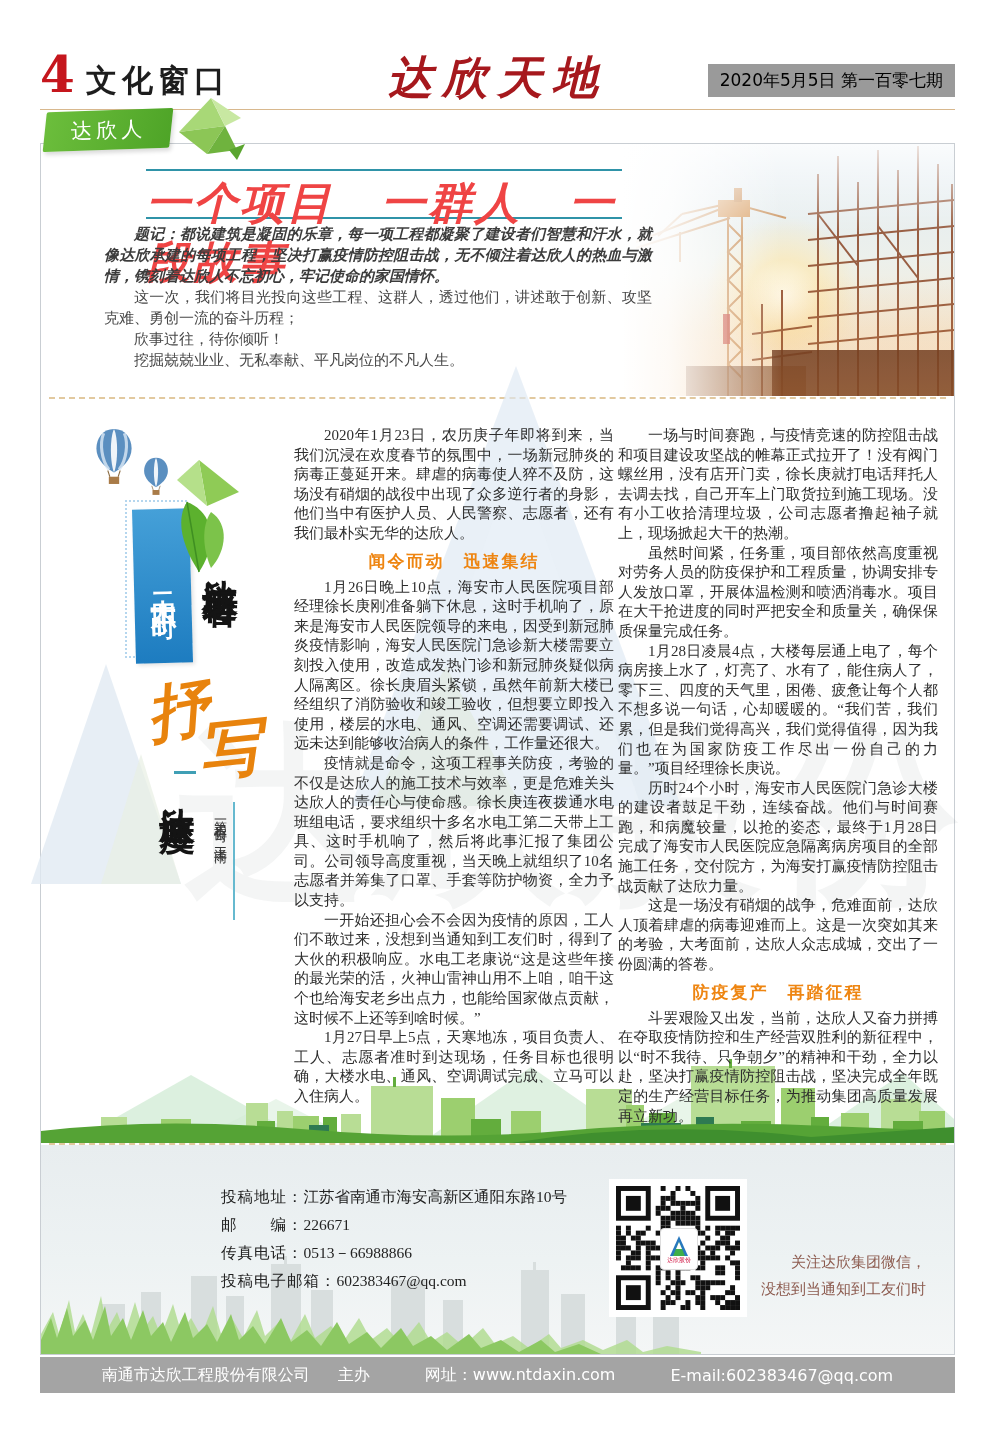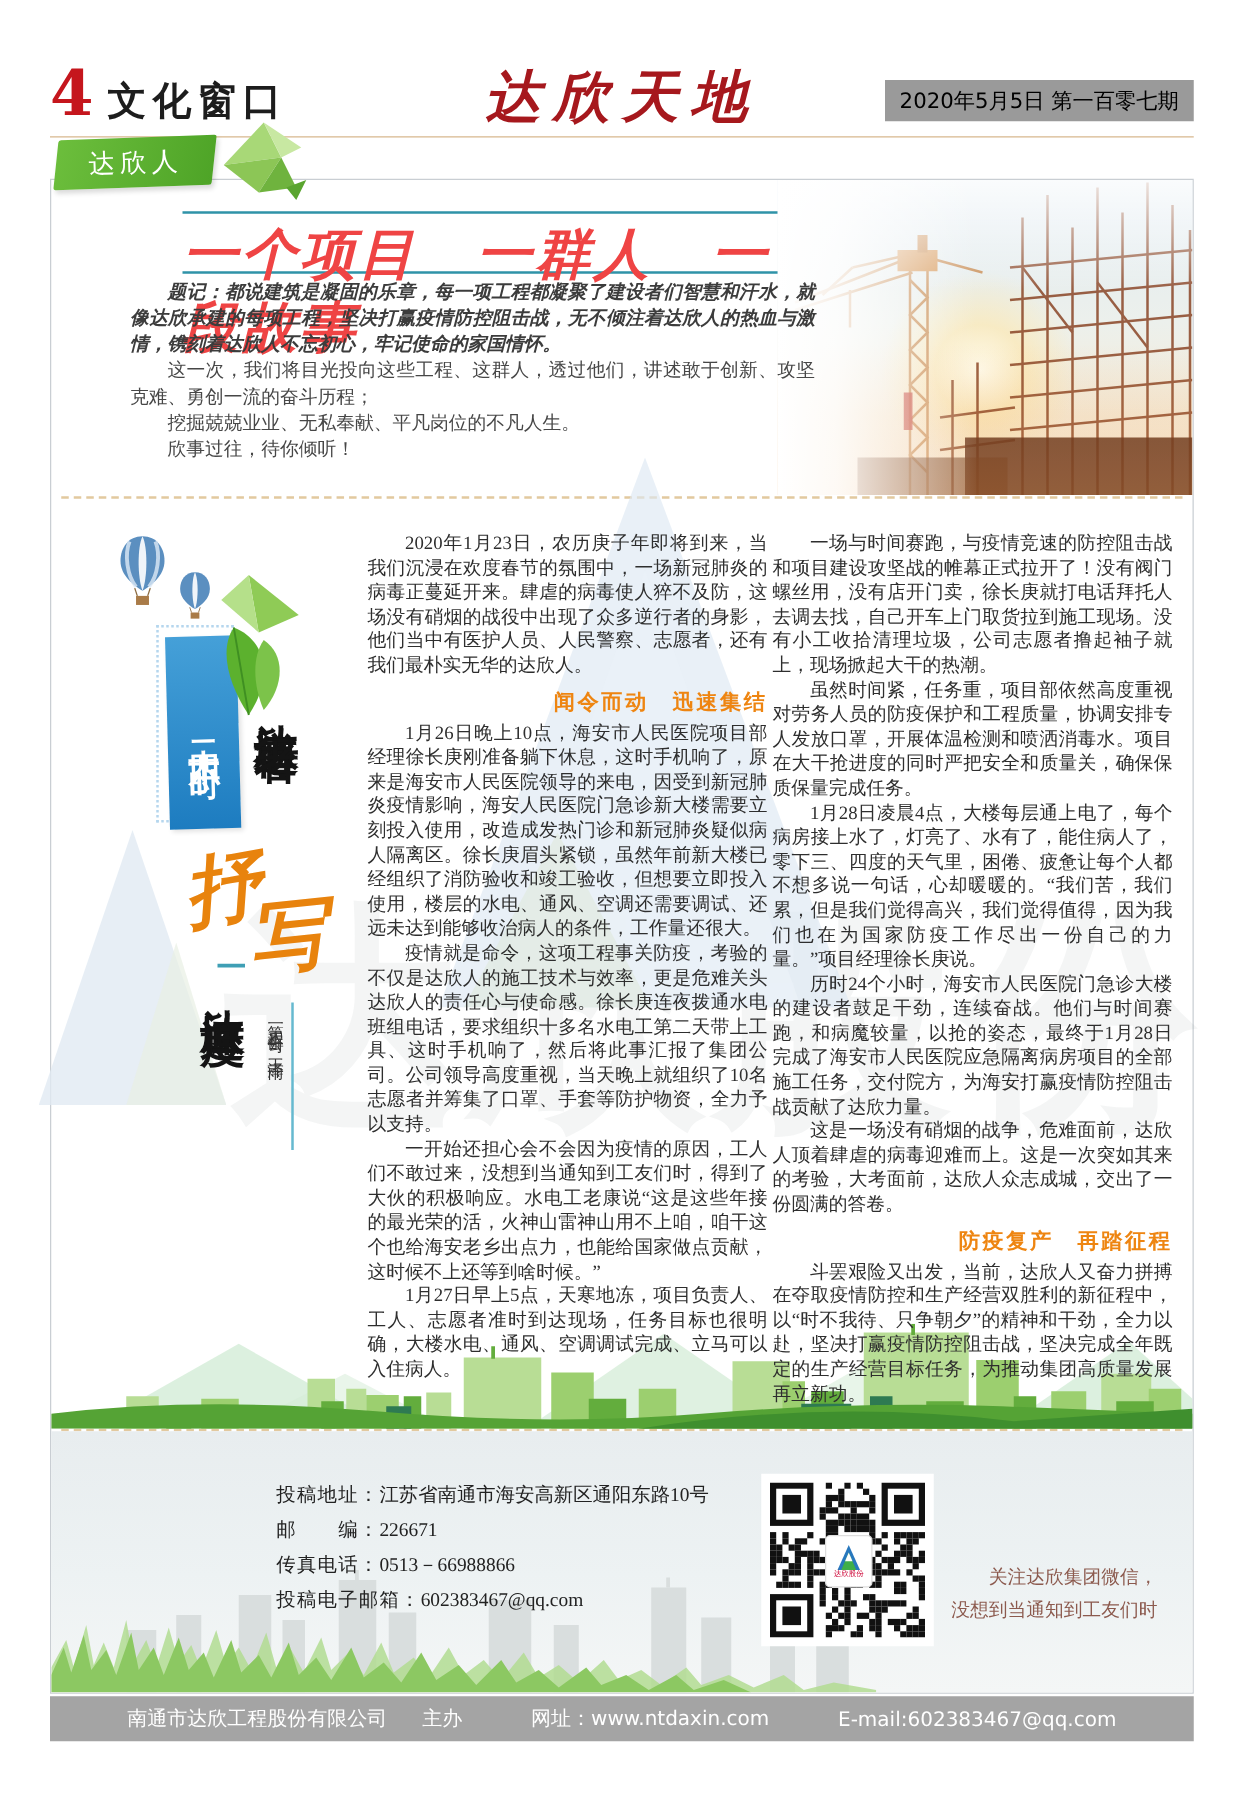--- a/index.html
+++ b/index.html
@@ -79,21 +79,21 @@
 
   
   .wm{position:absolute;left:138px;top:545px;font-family:"DejaVu Serif",serif;font-weight:bold;
       font-size:190px;letter-spacing:6px;color:rgba(55,65,75,.055);white-space:nowrap;z-index:0;}
   .tri-wm{position:absolute;z-index:0;}
 
   
   .col{position:absolute;top:282px;width:320px;z-index:2;}
   .col1{left:253px;} .col2{left:577px;}
   .col p{margin:0;font-size:15px;line-height:19.6px;text-align:justify;text-indent:2em;color:#2e2e2e;}
-  .col h4{margin:6px 0 5px;text-align:right;color:#ee8511;font-size:17px;
+  .col h4{margin:6px 0 5px;text-align:center;color:#ee8511;font-size:17px;
       font-family:"DejaVu Sans",sans-serif;font-weight:bold;letter-spacing:2px;}
 
   .skyline{position:absolute;left:0;top:915px;z-index:1;}
 
   
   .fpanel{position:absolute;left:0;right:0;top:1001px;height:209px;
       background:linear-gradient(180deg,#e8edef 0%,#edf2f3 55%,#f4f6f6 100%);overflow:hidden;}
   .fdeco{position:absolute;left:0;bottom:0;}
   .contact{position:absolute;left:180px;top:38px;font-size:15.5px;line-height:28px;color:#222;}
   .contact .lab{letter-spacing:1px;margin-top:48px;}
@@ -184,22 +184,22 @@
       <div class="wash"></div>
       <div class="fade"></div>
     </div>
 
     <div class="intro-rule" style="top:25px;"></div>
     <div class="intro-title">一个项目　一群人　一段故事</div>
     <div class="intro-rule" style="top:73px;"></div>
     <div class="intro-text">
       <p class="script">题记：都说建筑是凝固的乐章，每一项工程都凝聚了建设者们智慧和汗水，就像达欣承建的每项工程，坚决打赢疫情防控阻击战，无不倾注着达欣人的热血与激情，镌刻着达欣人不忘初心，牢记使命的家国情怀。</p>
       <p>这一次，我们将目光投向这些工程、这群人，透过他们，讲述敢于创新、攻坚克难、勇创一流的奋斗历程；</p>
+      <p>欣事过往，待你倾听！</p>
       <p>挖掘兢兢业业、无私奉献、平凡岗位的不凡人生。</p>
-      <p>欣事过往，待你倾听！</p>
     </div>
     <div class="dash" style="top:253px;"></div>
 
     <div class="wm">达欣股份</div>
     <svg class="tri-wm" style="left:310px;top:222px;" width="330" height="440" viewBox="0 0 330 440">
       <polygon points="165,0 330,440 0,440" fill="#dde8f2" opacity="0.65"></polygon>
       <polygon points="165,90 290,440 40,440" fill="#eaf1f7" opacity="0.9"></polygon>
       <polygon points="95,300 170,440 20,440" fill="#dfeadc" opacity="0.6"></polygon>
     </svg>
     <svg class="tri-wm" style="left:-10px;top:520px;" width="150" height="220" viewBox="0 0 150 220">

